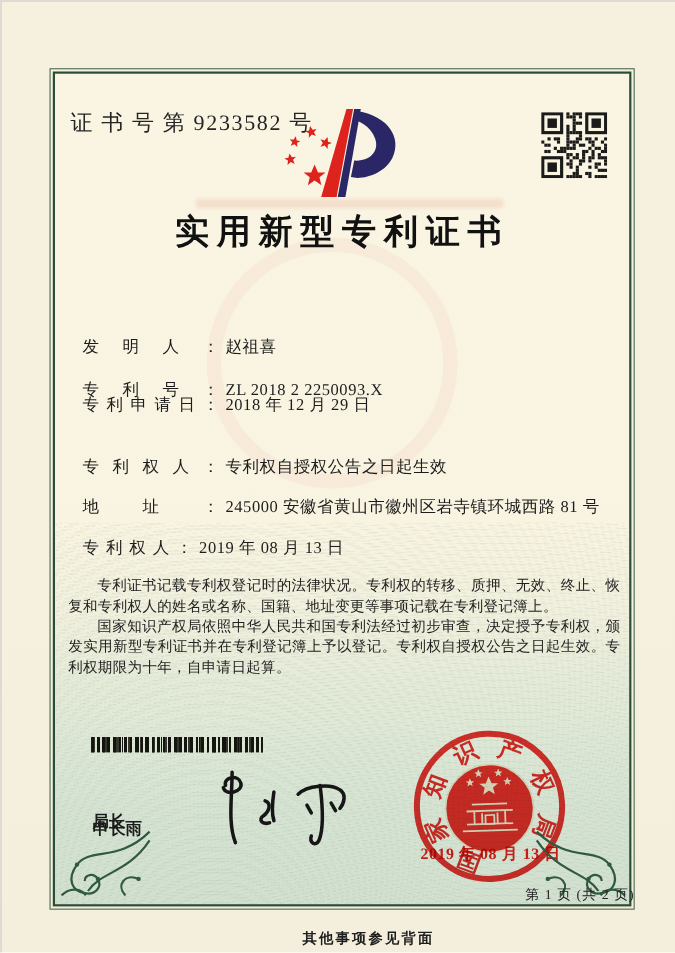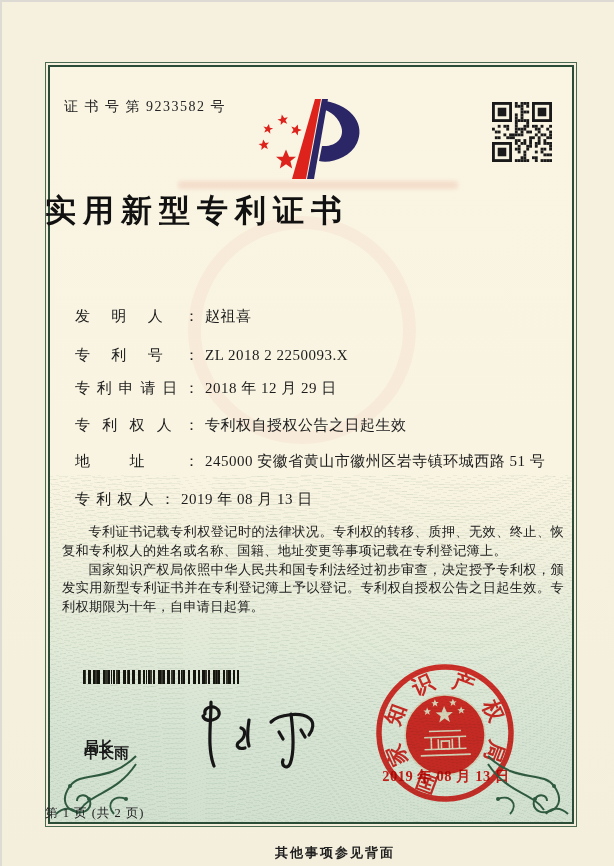--- a/index.html
+++ b/index.html
@@ -42,25 +42,25 @@
   
   .watermark-ring{
     position:absolute;left:188px;top:216px;width:228px;height:228px;border-radius:50%;
     border:13px solid rgba(226,132,120,.08);
   }
   .bleed{
     position:absolute;left:178px;top:181px;width:280px;height:8px;
     background:rgba(205,62,50,.13);filter:blur(2px);border-radius:3px;
   }
   
-  .cert-no{position:absolute;left:64px;top:98px;font-size:14px;letter-spacing:1.5px;color:#242424;}
+  .cert-no{position:absolute;left:64px;top:98px;font-size:20px;letter-spacing:1.5px;color:#242424;}
   .logo{position:absolute;left:253px;top:99px;width:112px;height:82px;}
   .qr{position:absolute;left:492px;top:102px;width:60px;height:60px;}
   .title{
-    position:absolute;left:45px;top:190px;width:532px;
+    position:absolute;left:45px;top:190px;width:532px;text-align:center;
     font-size:31px;font-weight:bold;letter-spacing:7px;color:#111;
   }
   
   .frow{position:absolute;left:75px;width:470px;font-size:15px;color:var(--ink);line-height:20px;white-space:nowrap;}
   .flabel{
     display:inline-block;width:124px;text-align:justify;text-align-last:justify;
     vertical-align:top;
   }
   .flabel-sm{display:inline-block;width:100px;text-align:justify;text-align-last:justify;vertical-align:top;}
   .fvalue{margin-left:6px;letter-spacing:.5px;}
@@ -85,21 +85,21 @@
   .signature{position:absolute;left:183px;top:700px;width:140px;height:72px;}
   .seal{position:absolute;left:360px;top:648px;width:170px;height:170px;mix-blend-mode:multiply;transform:rotate(-2deg);}
   .seal-date{
     position:absolute;left:375px;top:767px;width:142px;text-align:center;
     font-size:14.5px;font-weight:600;color:var(--seal-red);letter-spacing:.5px;white-space:nowrap;
     mix-blend-mode:multiply;
   }
   .flourish{position:absolute;width:88px;height:64px;}
   .flourish.bl{left:50px;top:754px;}
   .flourish.br{left:486px;top:754px;transform:scaleX(-1);}
-  .page-info{position:absolute;left:45px;top:805px;width:532px;text-align:left;font-size:12.5px;color:#222;letter-spacing:1px;}
+  .page-info{position:absolute;left:45px;top:805px;width:532px;text-align:right;font-size:12.5px;color:#222;letter-spacing:1px;}
   .back-note{position:absolute;left:0;top:844px;width:614px;text-align:center;font-size:13px;font-weight:bold;color:#1e1e1e;letter-spacing:2px;margin-left:28px;}
 </style>
 </head>
 <body>
 
 <div class="scan">
 
   <div class="frame">
     <div class="frame-inner">
       <div class="guilloche"></div>
@@ -269,28 +269,28 @@
   </div>
 
   <div class="title">实用新型专利证书</div>
 
   <div class="frow" style="top:306px">
     <span class="flabel">发明人：</span><span class="fvalue">赵祖喜</span>
   </div>
   <div class="frow" style="top:345px">
     <span class="flabel">专利号：</span><span class="fvalue">ZL 2018 2 2250093.X</span>
   </div>
-  <div class="frow" style="top:378px">
+  <div class="frow" style="top:359px">
     <span class="flabel">专利申请日：</span><span class="fvalue">2018 年 12 月 29 日</span>
   </div>
   <div class="frow" style="top:415px">
     <span class="flabel">专利权人：</span><span class="fvalue">专利权自授权公告之日起生效</span>
   </div>
   <div class="frow" style="top:451px">
-    <span class="flabel">地址：</span><span class="fvalue">245000 安徽省黄山市徽州区岩寺镇环城西路 51 号</span>
+    <span class="flabel">地址：</span><span class="fvalue">245000 安徽省黄山市徽州区岩寺镇环城西路 81 号</span>
   </div>
   <div class="frow" style="top:489px">
     <span class="flabel-sm">专利权人：</span><span class="fvalue">2019 年 08 月 13 日</span>
   </div>
 
   <div class="body-text">
     <p>专利证书记载专利权登记时的法律状况。专利权的转移、质押、无效、终止、恢复和专利权人的姓名或名称、国籍、地址变更等事项记载在专利登记簿上。</p>
     <p>国家知识产权局依照中华人民共和国专利法经过初步审查，决定授予专利权，颁发实用新型专利证书并在专利登记簿上予以登记。专利权自授权公告之日起生效。专利权期限为十年，自申请日起算。</p>
   </div>
 

